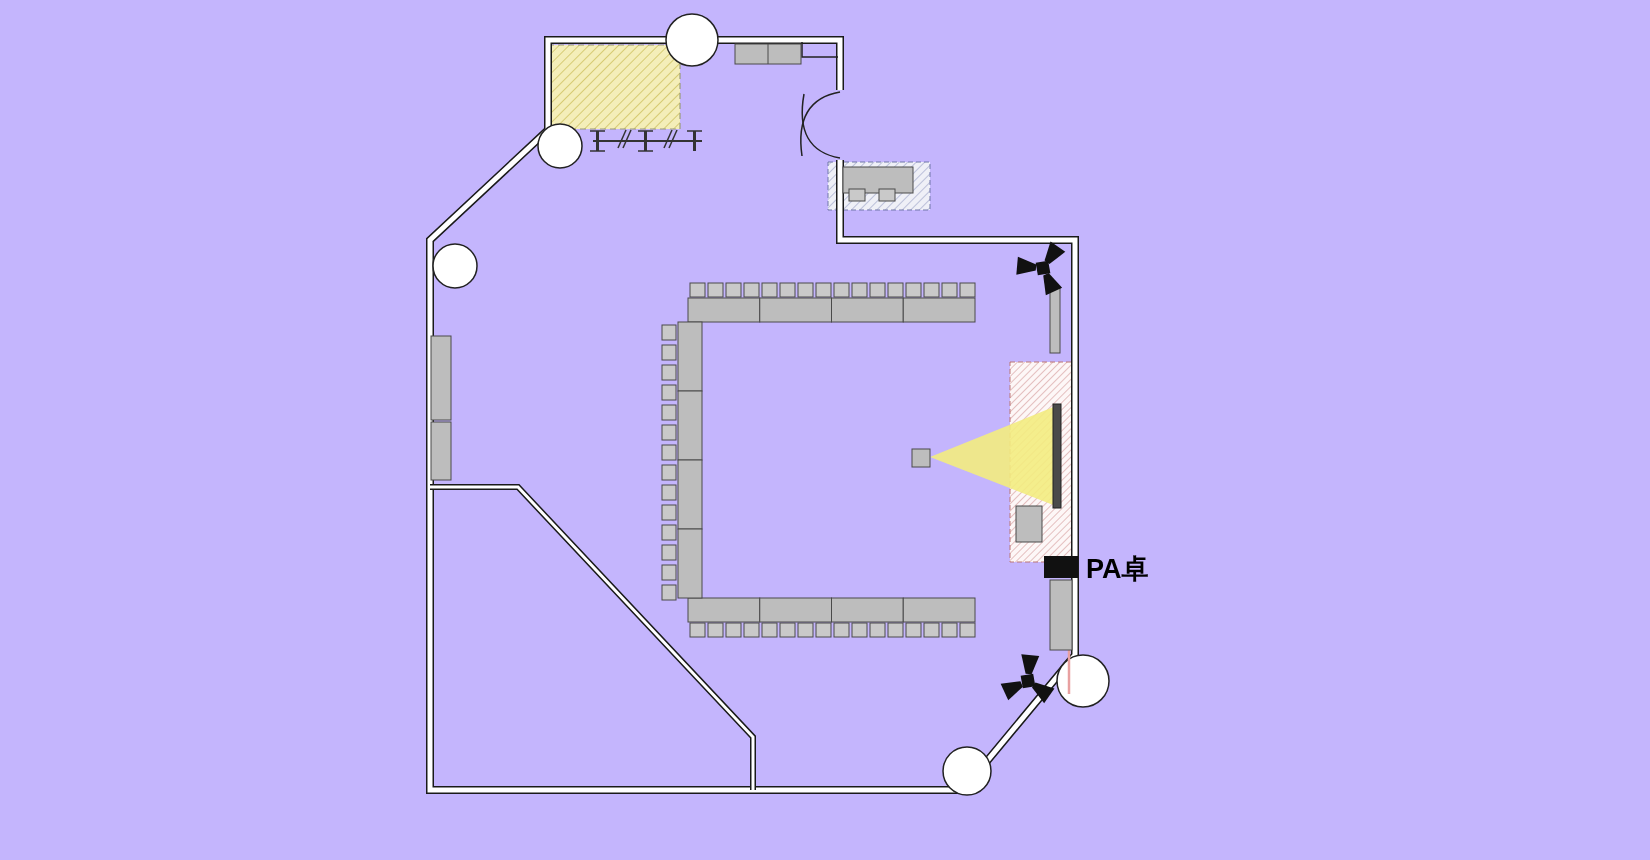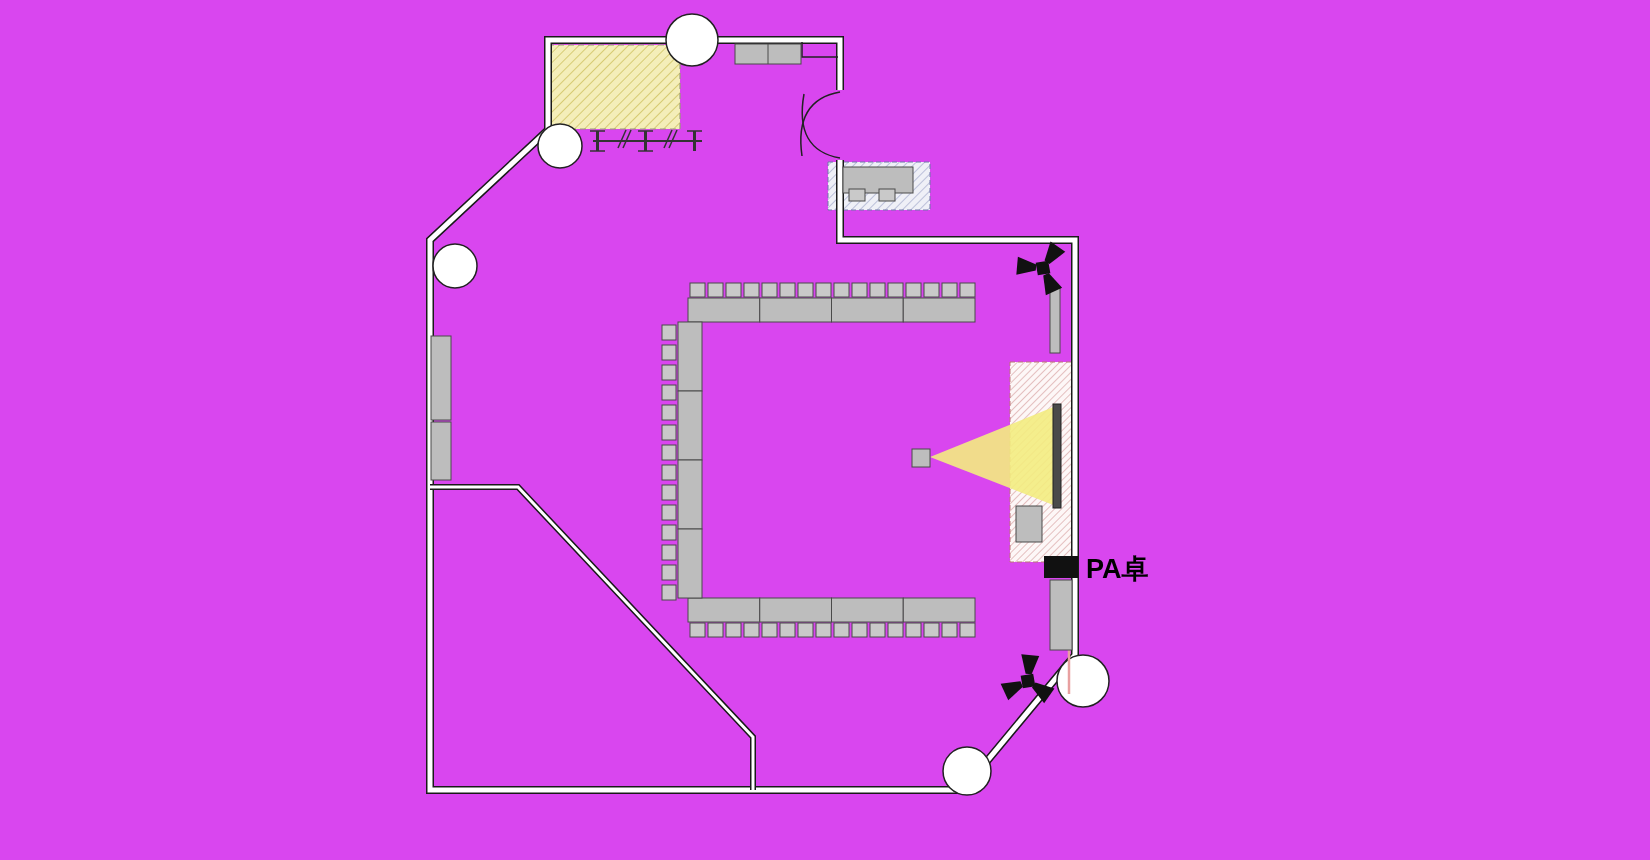--- a/index.html
+++ b/index.html
@@ -1,16 +1,16 @@
 <!DOCTYPE html>
 <html><head>
 <meta charset="utf-8">
 <style>
   html,body{margin:0;padding:0;background:#ffffff;font-family:"Liberation Sans",sans-serif;}
-  .plan-wrap{position:relative;width:1650px;height:860px;background:#d946ef;overflow:hidden;}
+  .plan-wrap{position:relative;width:1650px;height:860px;background:#c4b5fd;overflow:hidden;}
   svg{display:block}
   .wall-outer{fill:none;stroke:#1a1a1a;stroke-width:8;stroke-linejoin:miter;}
   .wall-inner{fill:none;stroke:#ffffff;stroke-width:5;stroke-linejoin:miter;}
   .part-outer{fill:none;stroke:#1a1a1a;stroke-width:6;stroke-linejoin:miter;}
   .part-inner{fill:none;stroke:#ffffff;stroke-width:3;stroke-linejoin:miter;}
   .thin{fill:none;stroke:#222222;stroke-width:1.5;}
   .furn{fill:#bdbdbd;stroke:#4a4a4a;stroke-width:1;}
   .chair{fill:#c9c9c9;stroke:#4a4a4a;stroke-width:1;}
   .column{fill:#ffffff;stroke:#222222;stroke-width:1.5;}
   .zone-yellow{fill:url(#hatchYellow);stroke:#9a9a78;stroke-width:1.2;stroke-dasharray:6 4;}

